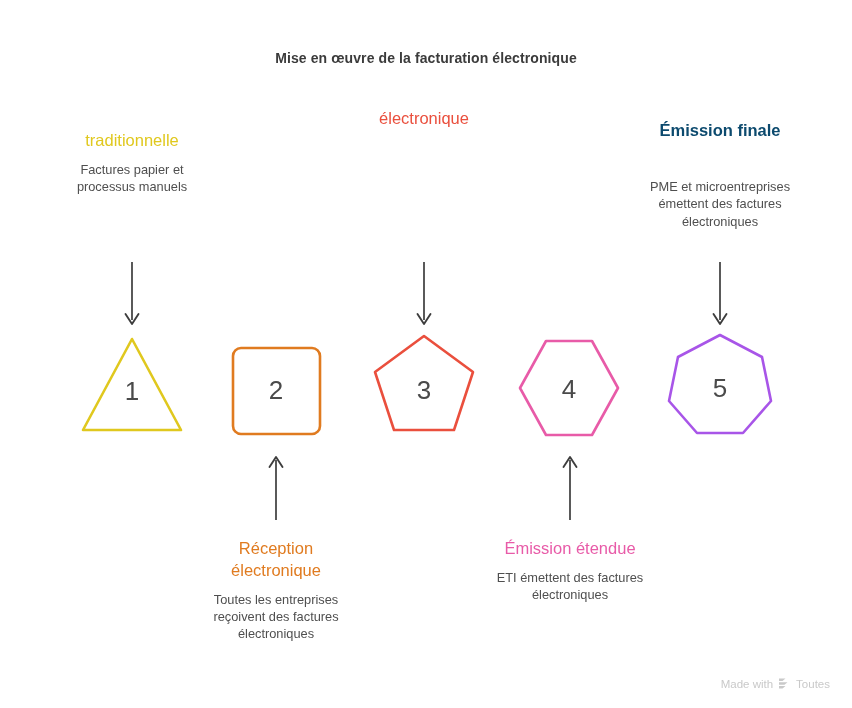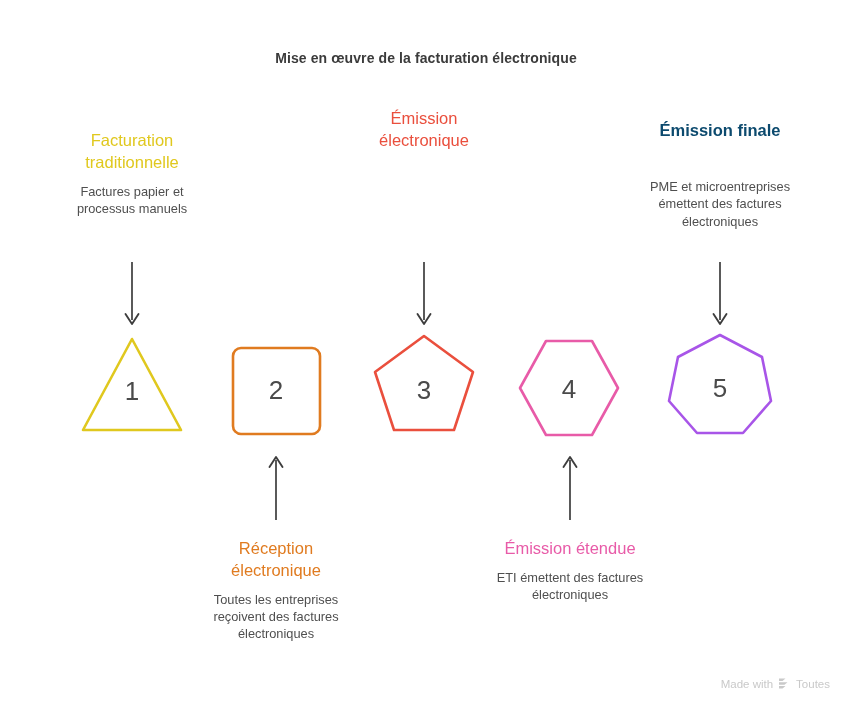--- a/index.html
+++ b/index.html
@@ -75,21 +75,20 @@
 <body>
 
 <div id="canvas">
 
   <div class="title">Mise en œuvre de la facturation électronique</div>
 
   <div class="node">
 
     <div class="label-block" style="left:22px; top:130px; width:220px;">
       <div class="label-title" style="color:#E0C81E;">
-        <div>Facturation</div>
         <div>traditionnelle</div>
       </div>
       <div class="label-desc" style="padding:0 42px;">Factures papier et processus manuels</div>
     </div>
 
     <div class="arrow" style="left:124px; top:262px;">
       <svg width="16" height="68" viewBox="0 0 16 68">
         <line x1="8" y1="0" x2="8" y2="58" stroke="#3d3d3d" stroke-width="1.7"></line>
         <path d="M1.5 52 L8 62 L14.5 52" fill="none" stroke="#3d3d3d" stroke-width="1.9" stroke-linecap="round" stroke-linejoin="round"></path>
       </svg>
@@ -125,21 +124,20 @@
         <div>électronique</div>
       </div>
       <div class="label-desc" style="padding:0 25px;">Toutes les entreprises reçoivent des factures électroniques</div>
     </div>
   </div>
 
   <div class="node">
 
     <div class="label-block" style="left:314px; top:108px; width:220px;">
       <div class="label-title" style="color:#EA4F3D;">
-        <div>Émission</div>
         <div>électronique</div>
       </div>
     </div>
 
     <div class="arrow" style="left:416px; top:262px;">
       <svg width="16" height="68" viewBox="0 0 16 68">
         <line x1="8" y1="0" x2="8" y2="58" stroke="#3d3d3d" stroke-width="1.7"></line>
         <path d="M1.5 52 L8 62 L14.5 52" fill="none" stroke="#3d3d3d" stroke-width="1.9" stroke-linecap="round" stroke-linejoin="round"></path>
       </svg>
     </div>

